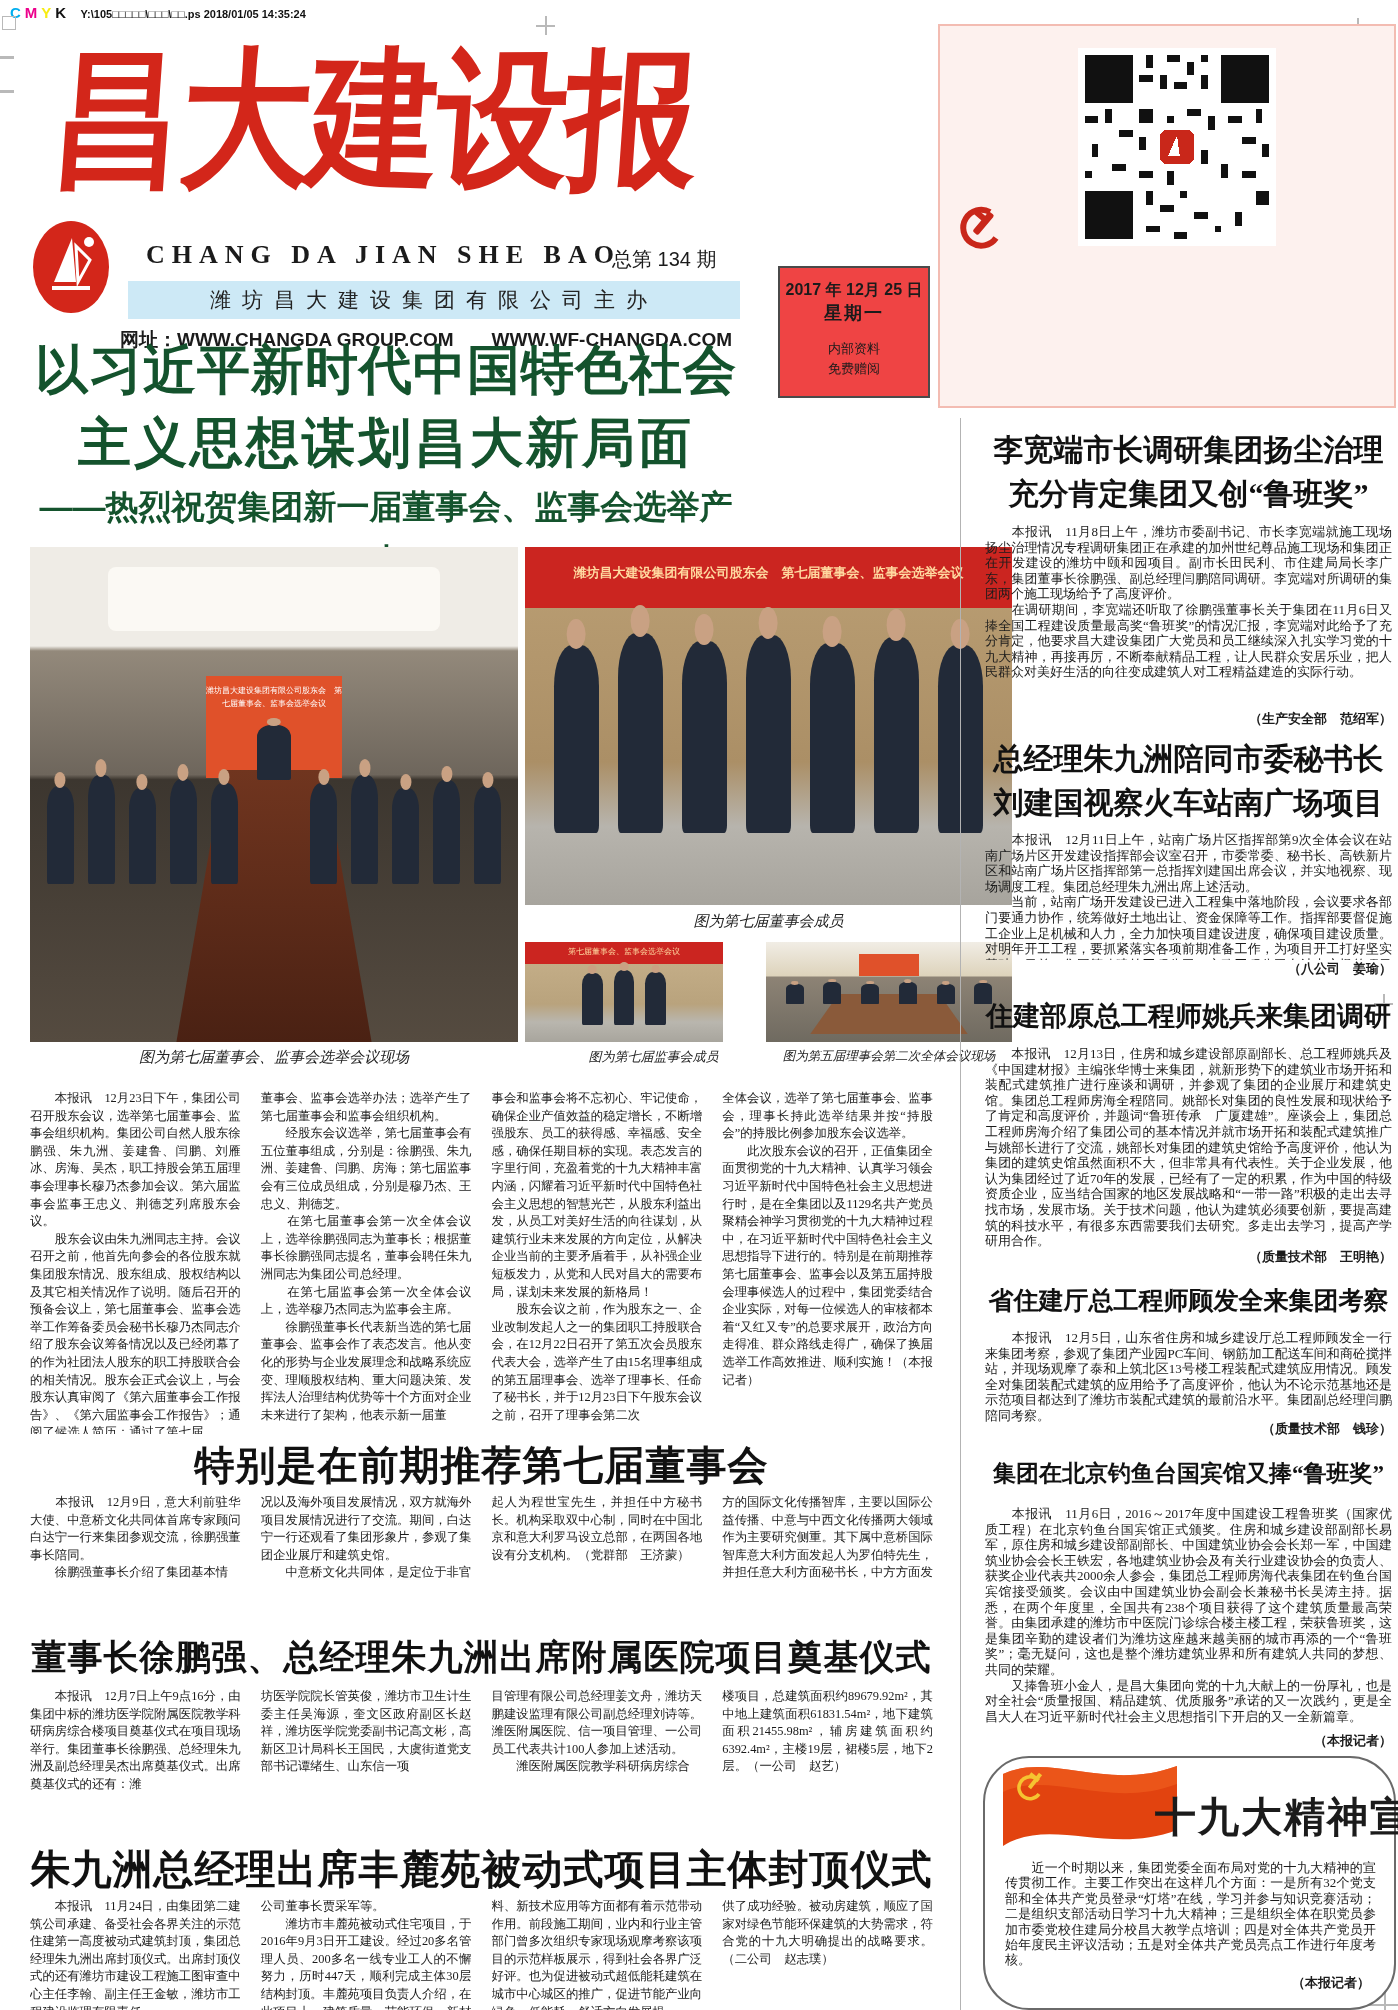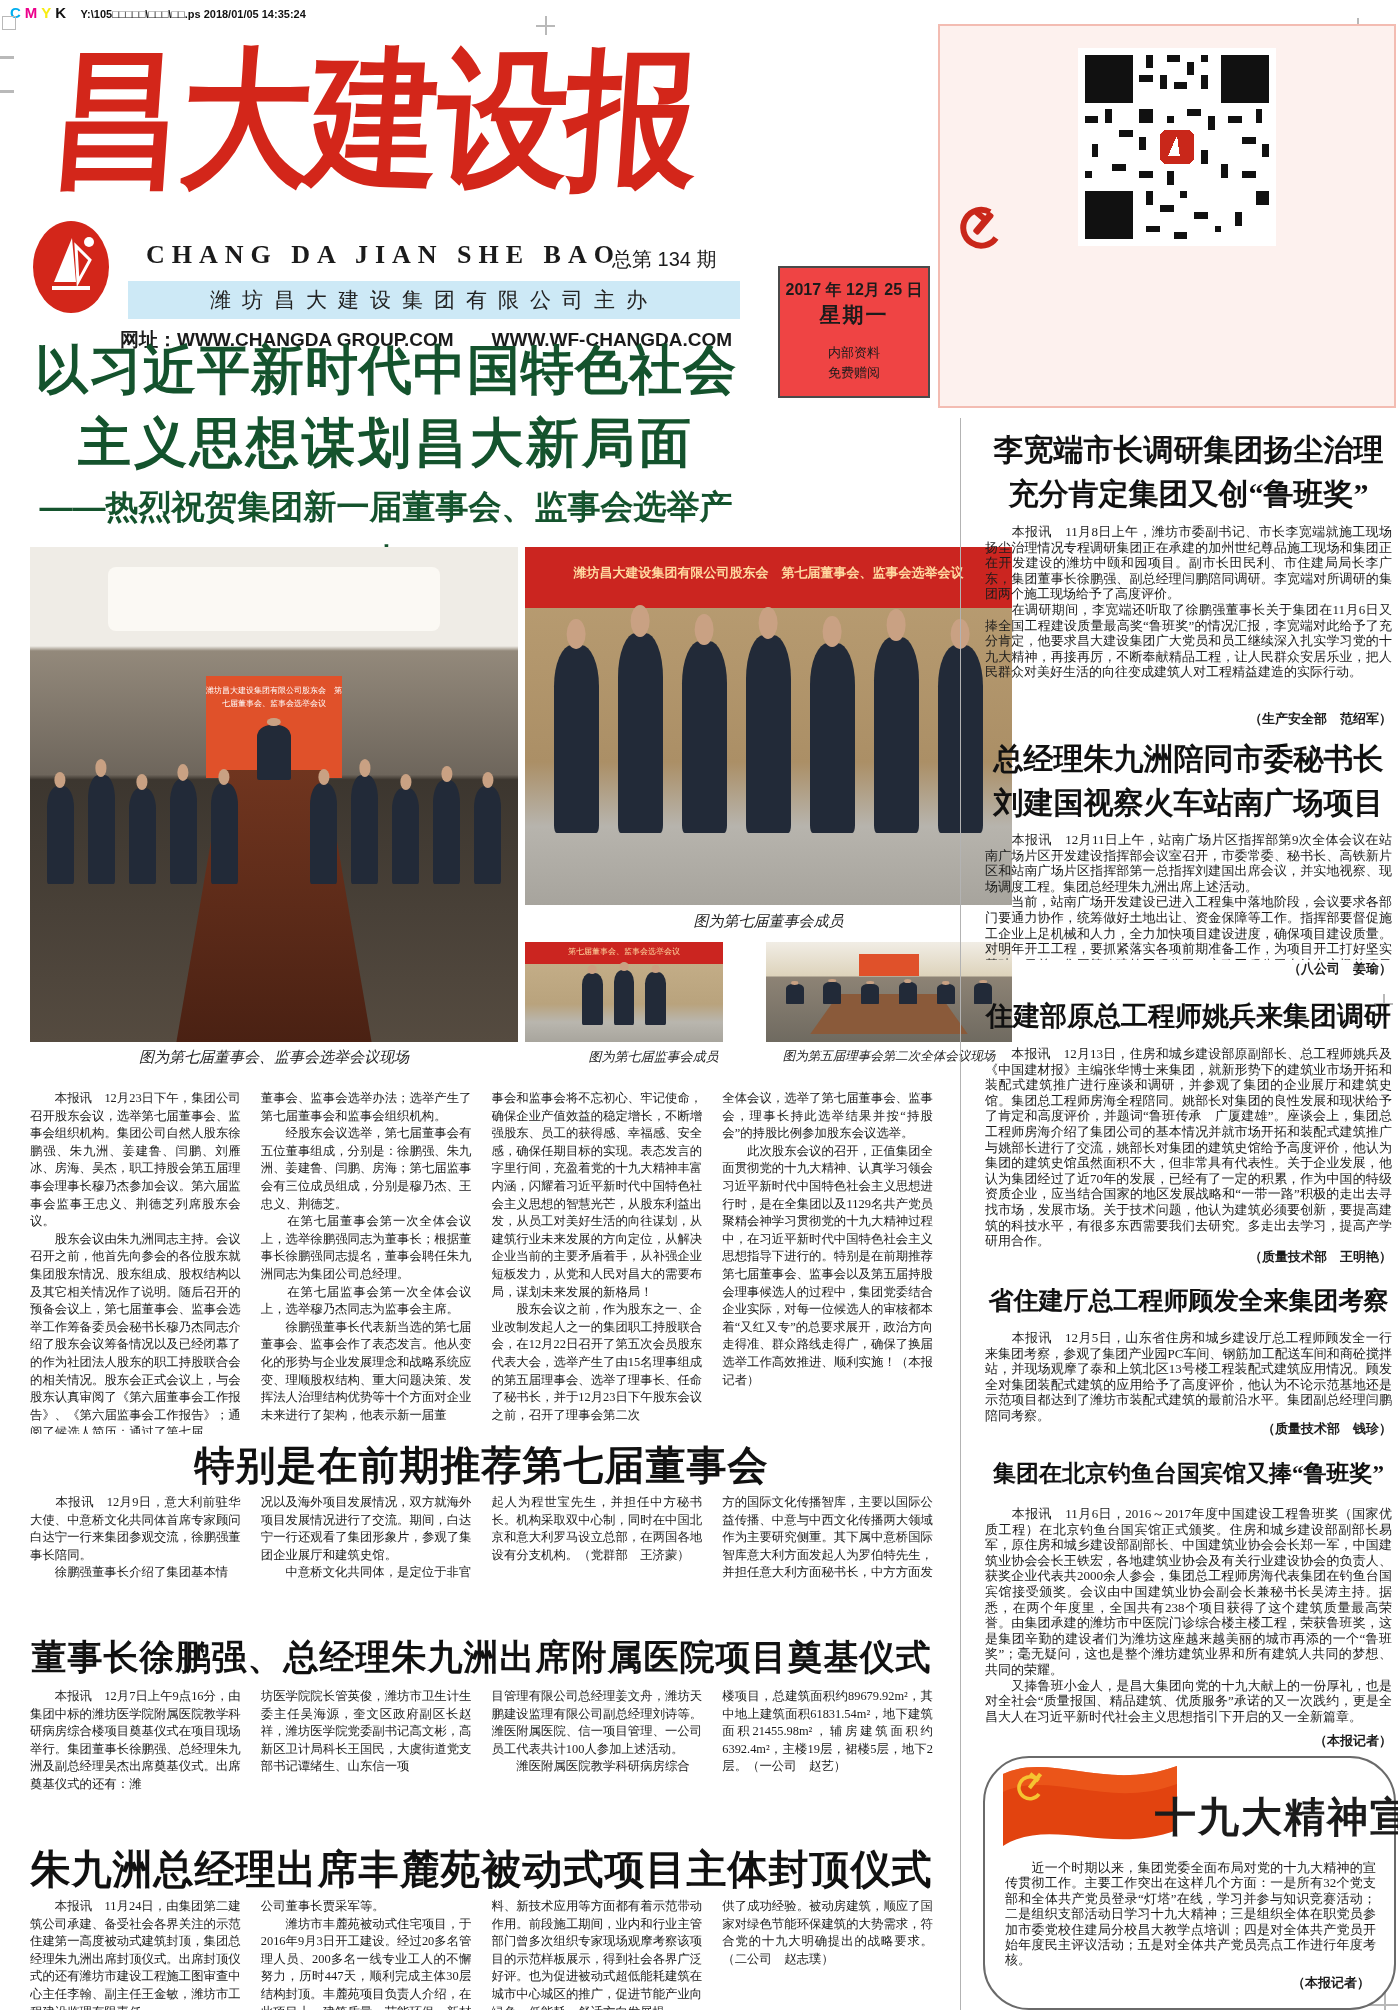--- a/index.html
+++ b/index.html
@@ -23,21 +23,21 @@
   .mast-pinyin{left:146px;top:240px;font-size:26px;font-weight:bold;letter-spacing:7px;white-space:nowrap;}
   .mast-issue{left:612px;top:246px;font-size:20px;font-family:"Liberation Sans","DejaVu Sans",sans-serif;}
   .org-bar{left:128px;top:281px;width:612px;height:38px;background:#cde9f6;text-align:center;line-height:38px;
       font-size:21px;letter-spacing:11px;font-family:"Liberation Sans","DejaVu Sans",sans-serif;color:#222;}
   .website{left:120px;top:327px;width:624px;font-size:19px;font-weight:bold;white-space:nowrap;
       font-family:"Liberation Sans","DejaVu Sans",sans-serif;}
   .logo{left:32px;top:220px;width:78px;height:94px;}
   .date-box{left:778px;top:266px;width:148px;height:128px;border:2px solid #4a4a4a;background:#ef4444;
       text-align:center;font-family:"Liberation Sans","DejaVu Sans",sans-serif;}
   .date-box .d1{margin-top:12px;font-size:16px;font-weight:bold;}
-  .date-box .d2{font-size:21px;font-weight:bold;letter-spacing:2px;text-align:center;}
+  .date-box .d2{font-size:18px;font-weight:bold;letter-spacing:2px;text-align:center;}
   .date-box .d3{margin-top:14px;font-size:13px;line-height:20px;}
   
   .qr-panel{left:938px;top:24px;width:454px;height:380px;background:#fdf1ee;border:2px solid #f3bcb2;}
   .qr-code{position:absolute;left:138px;top:22px;width:198px;height:198px;background:#fff;}
   .emblem{position:absolute;left:12px;top:178px;width:52px;height:52px;}
   
   .headline{left:28px;top:334px;width:716px;text-align:center;color:#14532d;
       font-family:"Liberation Sans","DejaVu Sans",sans-serif;font-weight:900;}
   .hl1{font-size:53px;line-height:72px;letter-spacing:1px;}
   .hl2{font-size:53px;line-height:74px;letter-spacing:3px;}

